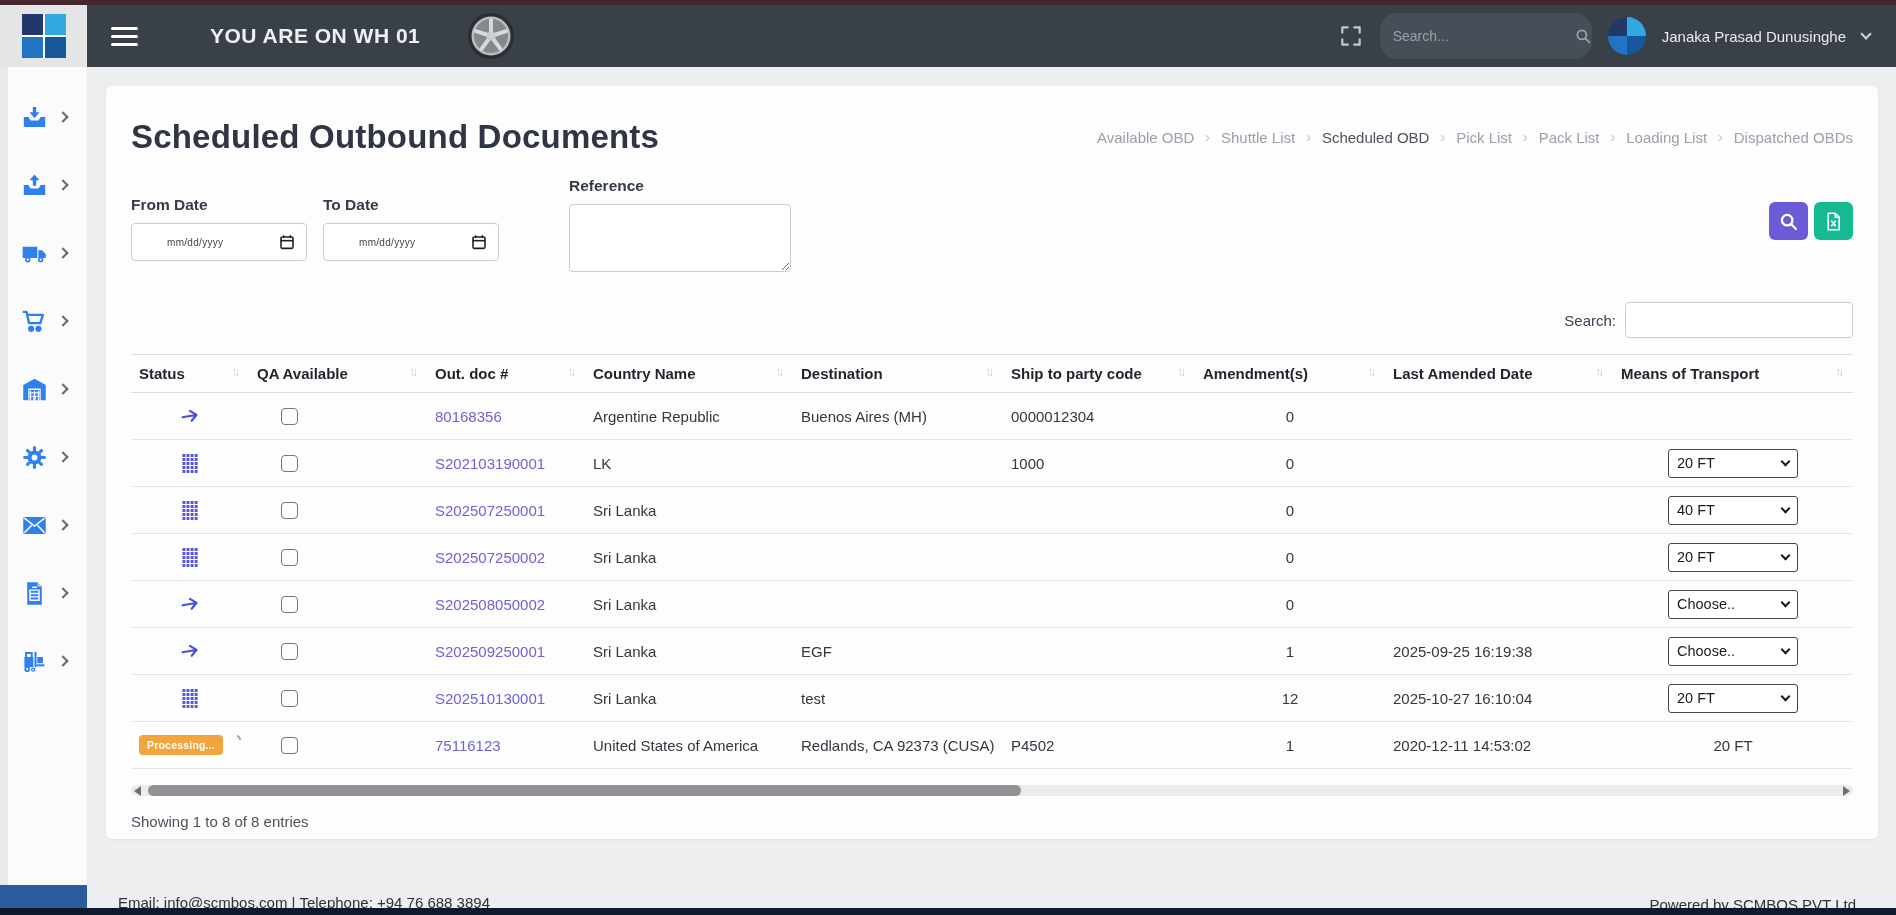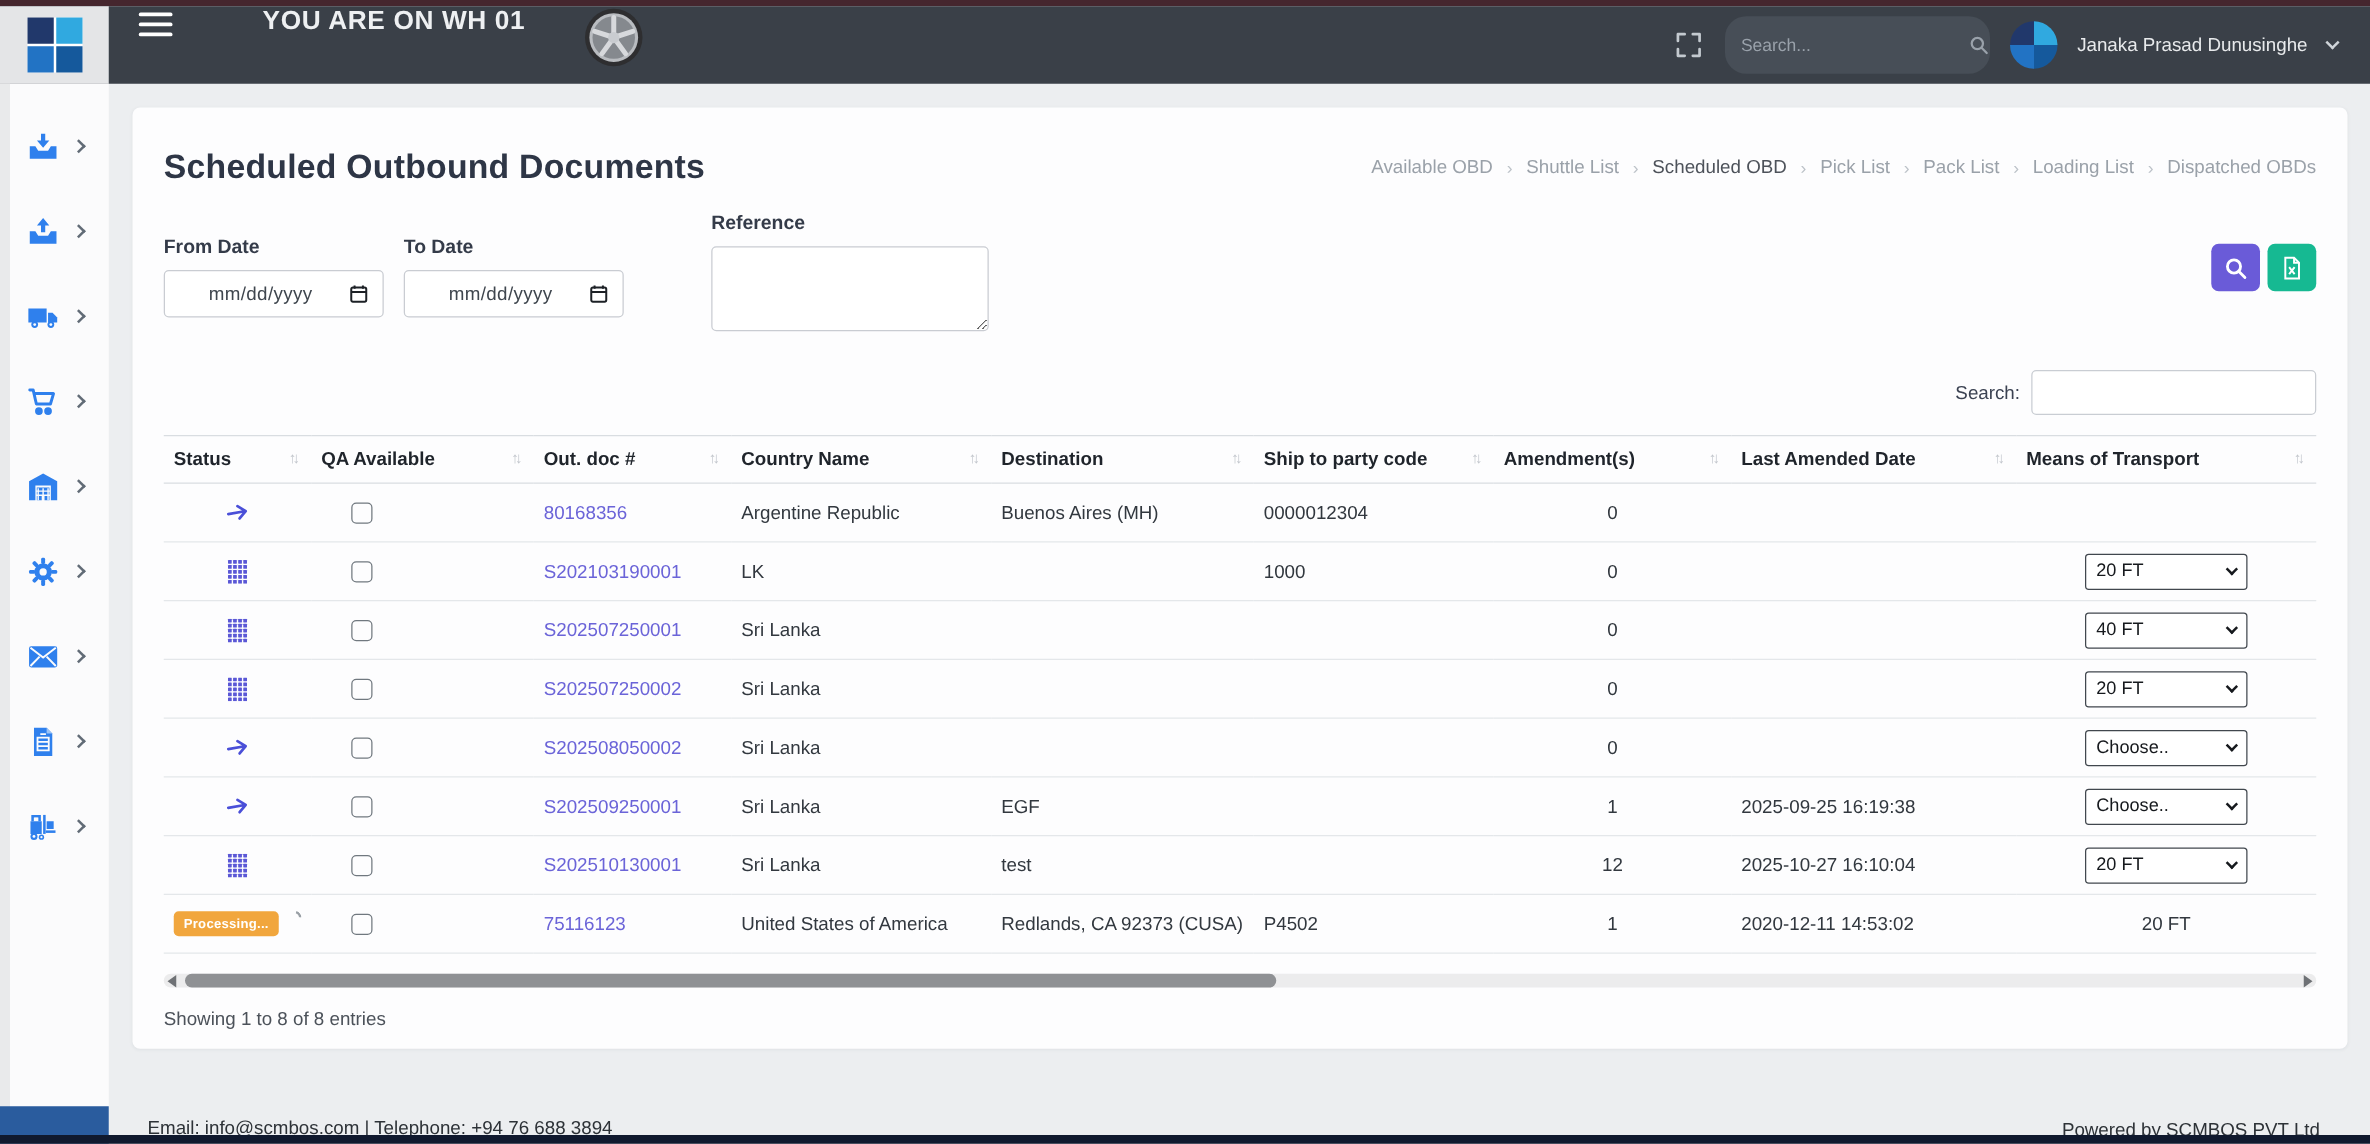--- a/index.html
+++ b/index.html
@@ -1,20 +1,20 @@
 <!DOCTYPE html>
 <html><head>
 <meta charset="utf-8">
 <style>
   * { margin:0; padding:0; box-sizing:border-box; }
   html,body { width:1896px; height:915px; overflow:hidden; font-family:"Liberation Sans", sans-serif; background:#eceef0; }
 
   
   .top-strip { height:5px; background:#45262e; }
-  .header { height:62px; background:#3a4048; display:flex; position:relative; }
+  .header { height:62px; background:#3a4048; display:flex; align-items:center; position:relative; }
   .logo-box { width:87px; height:62px; background:#e4e5e7; display:flex; align-items:center; justify-content:center; }
   .logo-grid { width:44px; height:44px; display:grid; grid-template-columns:1fr 1fr; grid-template-rows:1fr 1fr; gap:2px; background:#fff; }
   .lg1{background:#21386b}.lg2{background:#30a9e0}.lg3{background:#2273c4}.lg4{background:#15599c}
   .hamburger { margin-left:24px; width:27px; cursor:pointer; }
   .hamburger span { display:block; height:3px; background:#fff; border-radius:2px; margin:5px 0; }
   .banner { margin-left:72px; color:#eef0f2; font-size:21px; font-weight:bold; letter-spacing:.5px; }
   .wheel { margin-left:46px; display:flex; }
   .header-right { margin-left:auto; margin-right:26px; display:flex; align-items:center; gap:16px; }
   .search-pill { width:212px; height:46px; background:#474e57; border-radius:17px; display:flex; align-items:center; padding:0 13px; }
   .search-pill input { flex:1; background:transparent; border:0; outline:none; color:#cfd4d9; font-size:14px; font-family:inherit; }
@@ -32,32 +32,32 @@
   .side-icon { display:flex; }
   .side-icon svg { width:27px; height:27px; }
   .chev { width:8px; height:8px; border-right:2.5px solid #616b76; border-bottom:2.5px solid #616b76; transform:rotate(-45deg); }
   .side-bottom-square { position:absolute; bottom:0; left:0; width:87px; height:30px; background:#2a5c9e; }
 
   .main { flex:1; position:relative; }
   .card { margin:19px 18px 0 19px; height:753px; background:#fdfdfe; border-radius:6px; box-shadow:0 1px 3px rgba(40,50,60,.06); padding:24px 25px 18px; position:relative; }
 
   
   .card-top { display:flex; justify-content:space-between; align-items:center; margin-top:8px; }
-  .page-title { font-size:27px; font-weight:bold; color:#2e3646; letter-spacing:.2px; }
+  .page-title { font-size:33px; font-weight:bold; color:#2e3646; letter-spacing:.2px; }
   .breadcrumb { display:flex; align-items:center; gap:11px; font-size:15px; color:#9aa1a9; }
   .bc-item { cursor:pointer; }
   .bc-item.active { color:#4d525a; font-weight:normal; }
   .bc-sep { color:#bcc2c8; font-size:14px; }
 
   
   .filters { display:flex; align-items:flex-start; margin-top:40px; }
   .f-group { margin-right:16px; }
   .f-label { font-size:15.5px; font-weight:bold; color:#343b49; margin-bottom:9px; }
   .date-input { width:176px; height:38px; border:1px solid #c9ccd2; border-radius:4px; display:flex; align-items:center; padding:0 11px; cursor:text; background:#fff; }
-  .date-ph { flex:1; font-size:15px; color:#3f464e; padding-left:24px; letter-spacing:.3px; }
+  .date-ph { flex:1; font-size:10px; color:#3f464e; padding-left:24px; letter-spacing:.3px; }
   .ref-group { margin-top:-19px; margin-left:10px;padding-left:44px; }
   .ref-group textarea { width:222px; height:68px; border:1px solid #c9ccd2; border-radius:4px; resize:both; outline:none; font-family:inherit; font-size:14px; padding:6px 8px; background:#fff; }
   .filter-actions { margin-left:auto; margin-top:6px; display:flex; gap:6px; }
   .icon-btn { width:39px; height:38px; border:0; border-radius:6px; display:flex; align-items:center; justify-content:center; cursor:pointer; color:#fff; }
   .icon-btn svg { width:21px; height:21px; }
   .btn-find { background:#6a5bd8; }
   .btn-excel { background:#16b992; }
 
   
   .tsearch-row { display:flex; justify-content:flex-end; align-items:center; gap:9px; margin-top:26px; }

